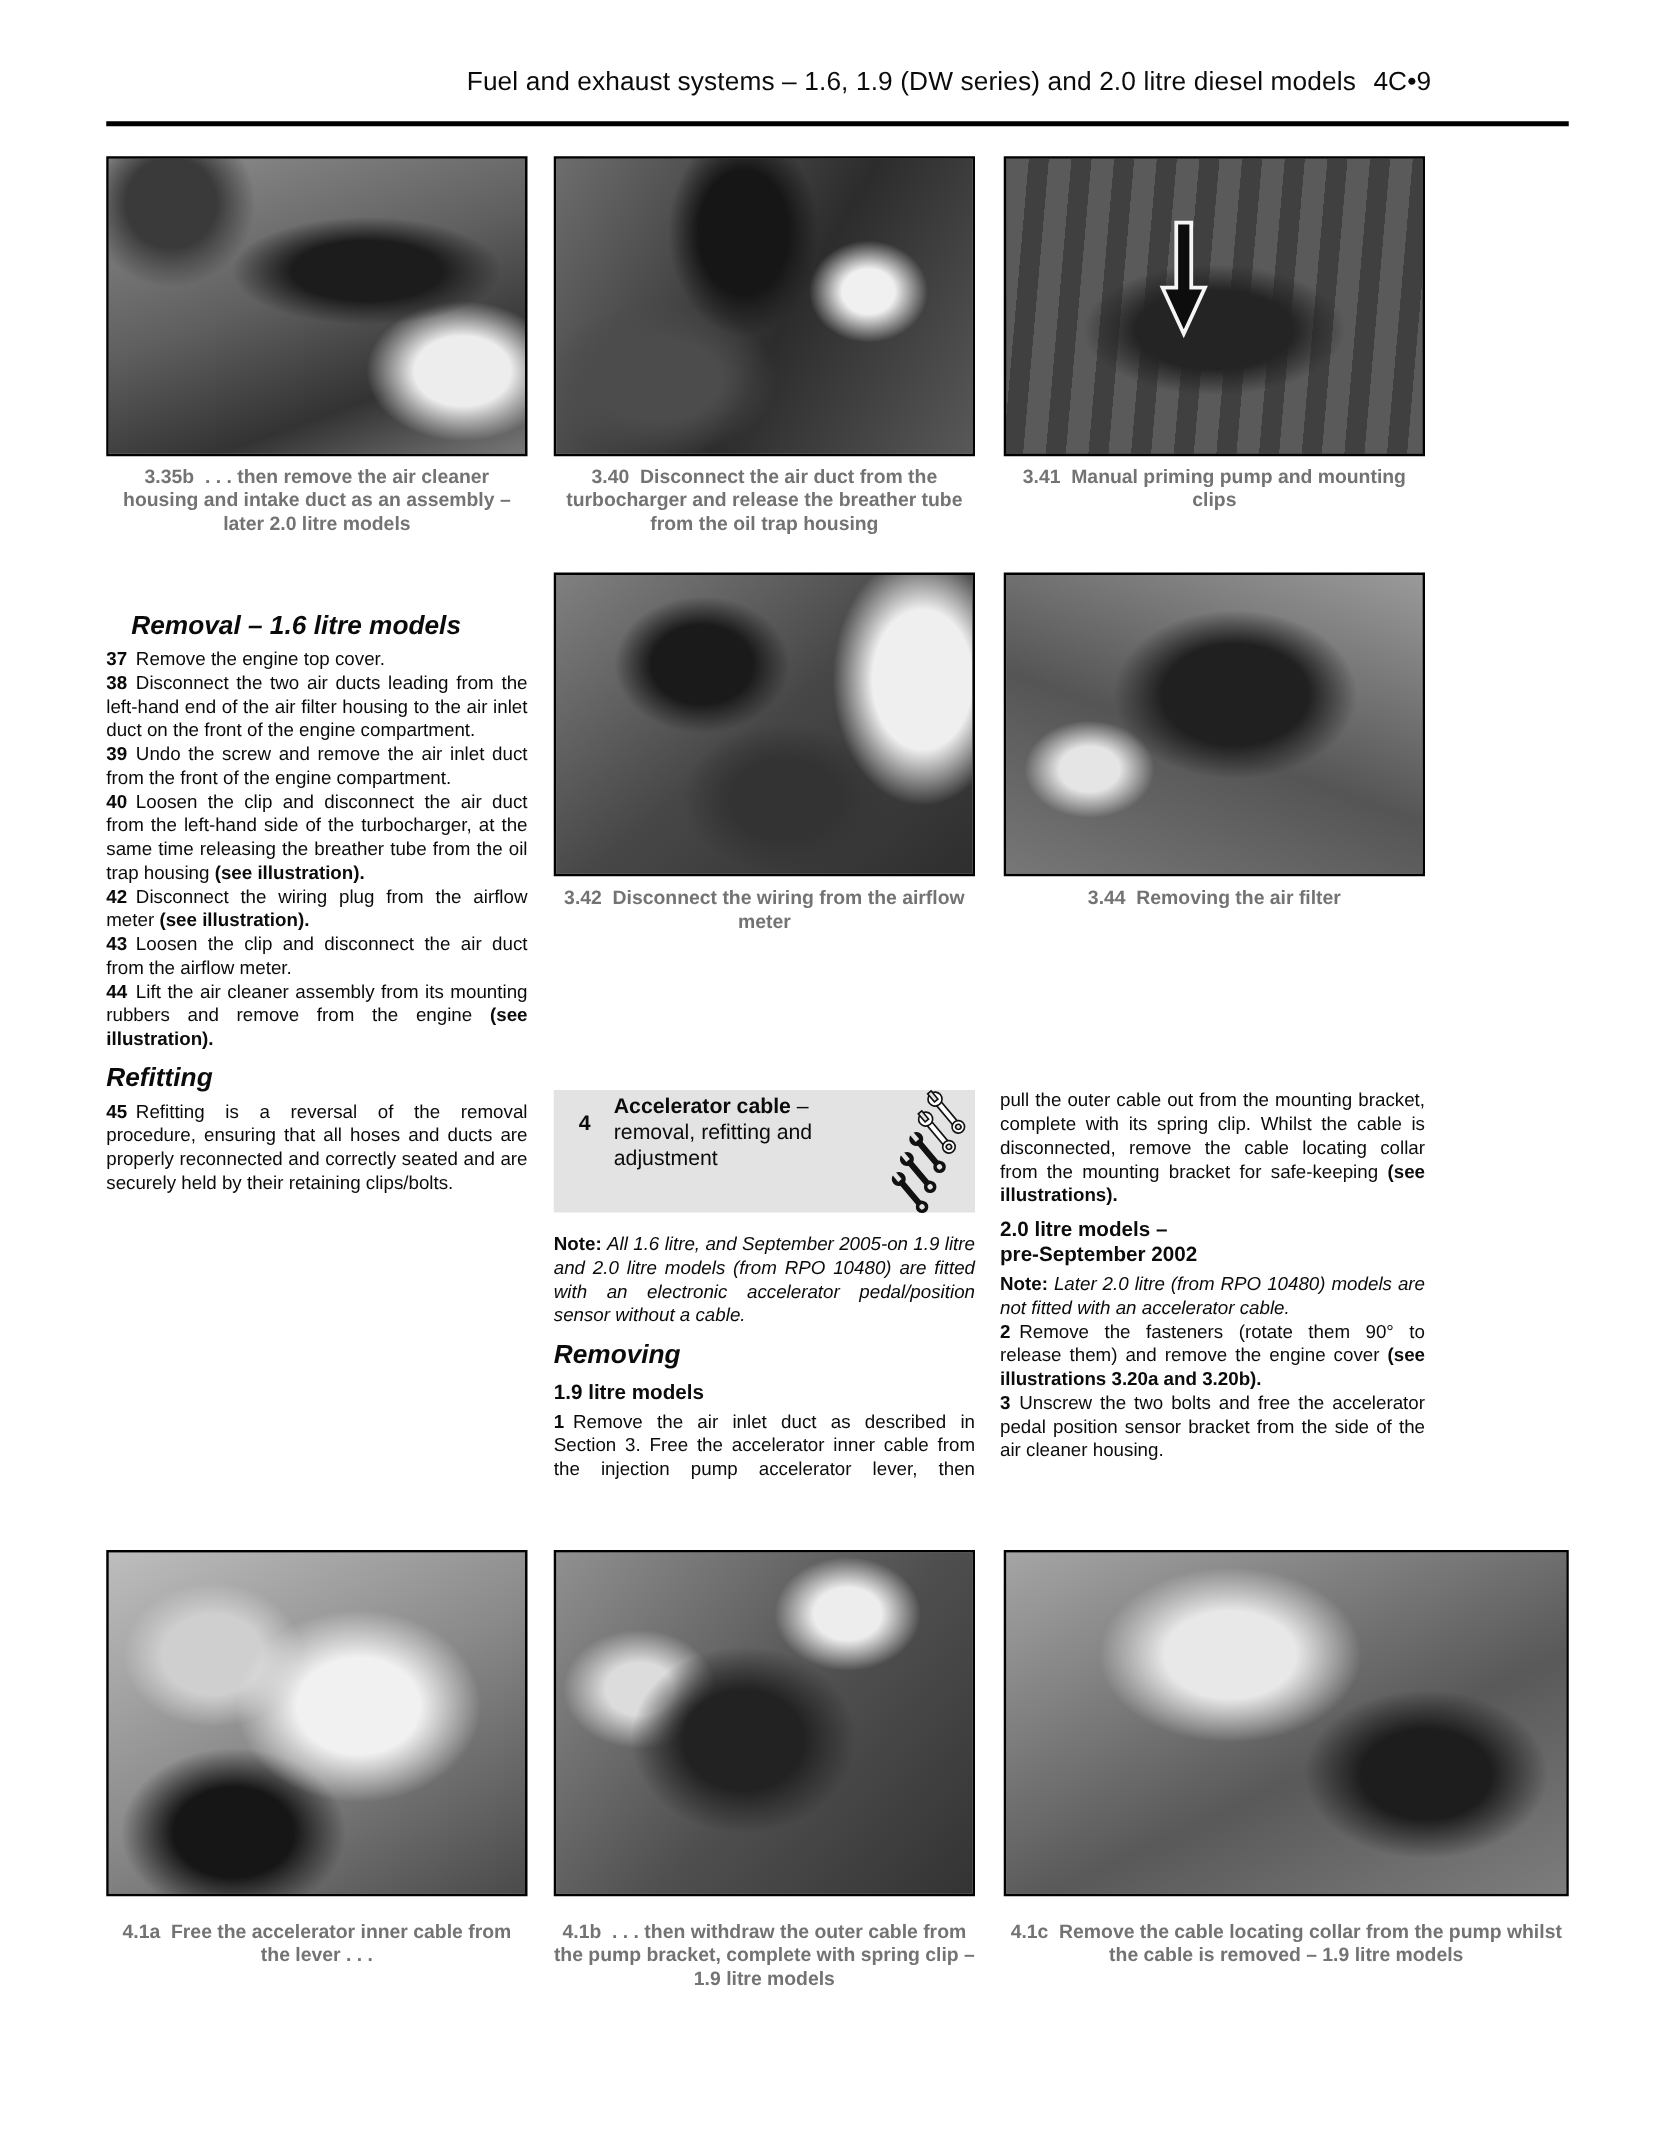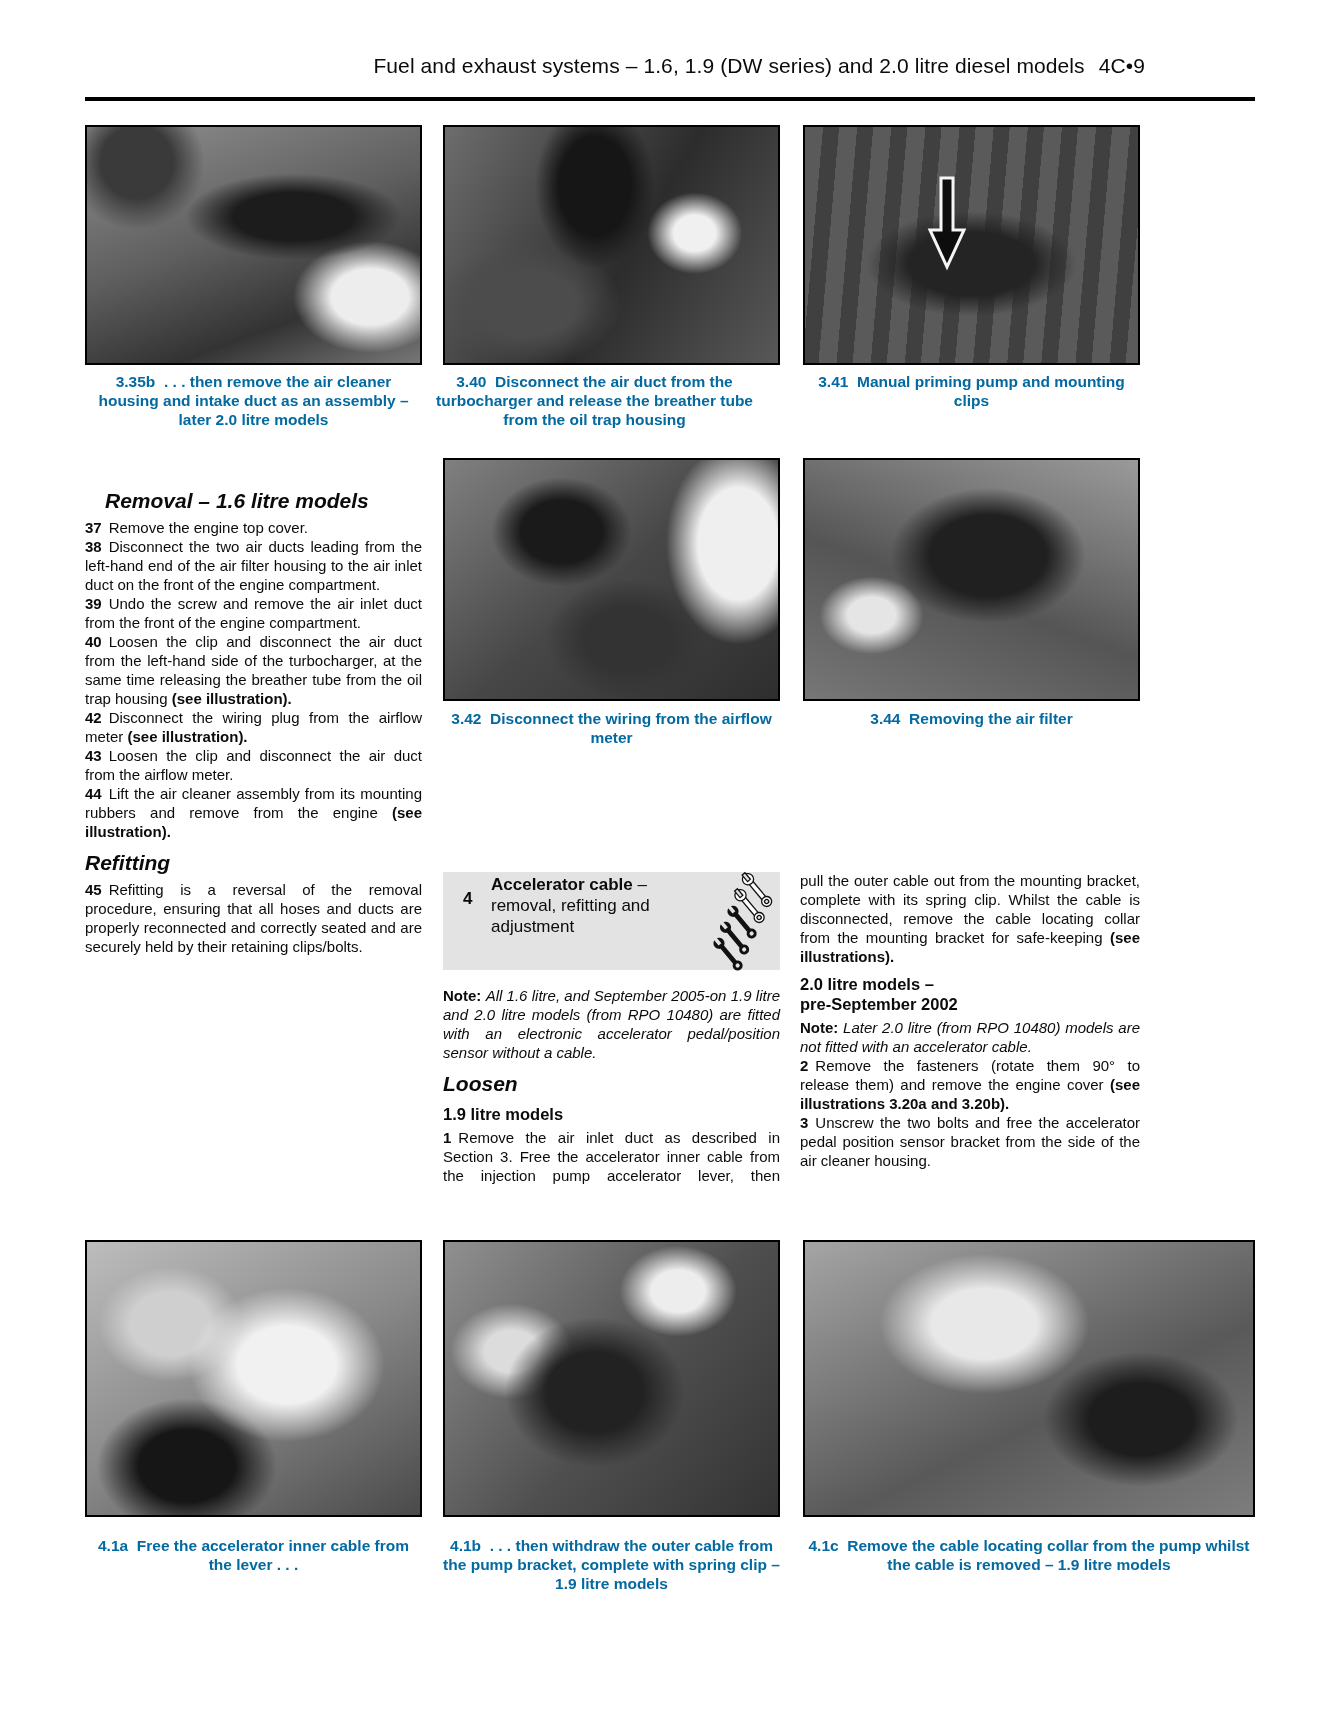--- a/index.html
+++ b/index.html
@@ -52,21 +52,21 @@
     radial-gradient(120px 100px at 45% 55%, #222 0 40%, transparent 75%),
     radial-gradient(90px 70px at 20% 40%, #dcdcdc 0 30%, transparent 68%),
     linear-gradient(130deg, #909090, #4f4f4f 55%, #333); }
   .ph8 { background:
     radial-gradient(150px 100px at 40% 30%, #e8e8e8 0 35%, transparent 70%),
     radial-gradient(130px 90px at 75% 65%, #1d1d1d 0 40%, transparent 75%),
     linear-gradient(155deg, #a5a5a5, #595959 60%, #7d7d7d); }
 
   .caption {
     position:absolute; font-weight:bold; font-size:15.5px; line-height:19px;
-    text-align:center; color:#0369a1;
+    text-align:center; color:#737373;
   }
 
   
   .textcol { position:absolute; width:337px; font-size:15px; line-height:19px; text-align:justify; }
   .h-italic { font-style:italic; font-weight:bold; font-size:21px; line-height:25px;
               margin:9px 0 5px; text-align:left; }
   .textcol .h-italic:first-child { margin-top:0;margin-left:20px; }
   .h-bold { font-weight:bold; font-size:16.5px; line-height:20px; margin:8px 0 4px; text-align:left; }
   .body-para, .note-para { margin:0; }
   .para-num { font-weight:bold; margin-right:7px; }
@@ -95,21 +95,21 @@
   <div class="rule"></div>
 
   <div class="photo ph1" style="left:85px; top:125px; width:337px; height:240px"></div>
   <div class="photo ph2" style="left:443px; top:125px; width:337px; height:240px"></div>
   <div class="photo ph3" style="left:803px; top:125px; width:337px; height:240px">
     <svg class="arrow-overlay" style="left:120px; top:48px" width="44" height="96" viewBox="0 0 44 96">
       <path d="M16 3 h12 v52 h11 L22 92 L5 55 h11 z" fill="#0d0d0d" stroke="#f5f5f5" stroke-width="3"></path>
     </svg>
   </div>
   <div class="caption" style="left:85px; top:372px; width:337px">3.35b&nbsp; . . . then remove the air cleaner housing and intake duct as an assembly – later 2.0 litre models</div>
-  <div class="caption" style="left:426px; top:372px; width:337px">3.40&nbsp; Disconnect the air duct from the turbocharger and release the breather tube from the oil trap housing</div>
+  <div class="caption" style="left:443px; top:372px; width:337px">3.40&nbsp; Disconnect the air duct from the turbocharger and release the breather tube from the oil trap housing</div>
   <div class="caption" style="left:803px; top:372px; width:337px">3.41&nbsp; Manual priming pump and mounting clips</div>
 
   <div class="photo ph4" style="left:443px; top:458px; width:337px; height:243px"></div>
   <div class="photo ph5" style="left:803px; top:458px; width:337px; height:243px"></div>
   <div class="caption" style="left:443px; top:709px; width:337px">3.42&nbsp; Disconnect the wiring from the airflow meter</div>
   <div class="caption" style="left:803px; top:709px; width:337px">3.44&nbsp; Removing the air filter</div>
 
   <div class="secbox">
     <span class="sec-num">4</span>
     <div class="sec-title"><b>Accelerator cable</b><span> – removal, refitting and adjustment</span></div>
@@ -138,21 +138,21 @@
       <p class="body-para"><span class="para-num">39</span><span>Undo the screw and remove the air inlet duct from the front of the engine compartment.</span></p>
       <p class="body-para"><span class="para-num">40</span><span>Loosen the clip and disconnect the air duct from the left-hand side of the turbocharger, at the same time releasing the breather tube from the oil trap housing </span><span class="seg-b">(see illustration).</span></p>
       <p class="body-para"><span class="para-num">42</span><span>Disconnect the wiring plug from the airflow meter </span><span class="seg-b">(see illustration).</span></p>
       <p class="body-para"><span class="para-num">43</span><span>Loosen the clip and disconnect the air duct from the airflow meter.</span></p>
       <p class="body-para"><span class="para-num">44</span><span>Lift the air cleaner assembly from its mounting rubbers and remove from the engine </span><span class="seg-b">(see illustration).</span></p>
       <div class="h-italic">Refitting</div>
       <p class="body-para"><span class="para-num">45</span><span>Refitting is a reversal of the removal procedure, ensuring that all hoses and ducts are properly reconnected and correctly seated and are securely held by their retaining clips/bolts.</span></p>
     </div>
   <div class="textcol" style="left:443px; top:986px">
       <p class="note-para"><span class="seg-b">Note: </span><span class="seg-i">All 1.6 litre, and September 2005-on 1.9 litre and 2.0 litre models (from RPO 10480) are fitted with an electronic accelerator pedal/position sensor without a cable.</span></p>
-      <div class="h-italic">Loosen</div>
+      <div class="h-italic">Removing</div>
       <div class="h-bold">1.9 litre models</div>
       <p class="body-para cont"><span class="para-num">1</span><span>Remove the air inlet duct as described in Section 3. Free the accelerator inner cable from the injection pump accelerator lever, then</span></p>
     </div>
   <div class="textcol" style="left:800px; top:871px; width:340px">
       <p class="body-para"><span>pull the outer cable out from the mounting bracket, complete with its spring clip. Whilst the cable is disconnected, remove the cable locating collar from the mounting bracket for safe-keeping </span><span class="seg-b">(see illustrations).</span></p>
       <div class="h-bold">2.0 litre models –<br>pre-September 2002</div>
       <p class="note-para"><span class="seg-b">Note: </span><span class="seg-i">Later 2.0 litre (from RPO 10480) models are not fitted with an accelerator cable.</span></p>
       <p class="body-para"><span class="para-num">2</span><span>Remove the fasteners (rotate them 90° to release them) and remove the engine cover </span><span class="seg-b">(see illustrations 3.20a and 3.20b).</span></p>
       <p class="body-para"><span class="para-num">3</span><span>Unscrew the two bolts and free the accelerator pedal position sensor bracket from the side of the air cleaner housing.</span></p>
     </div>

